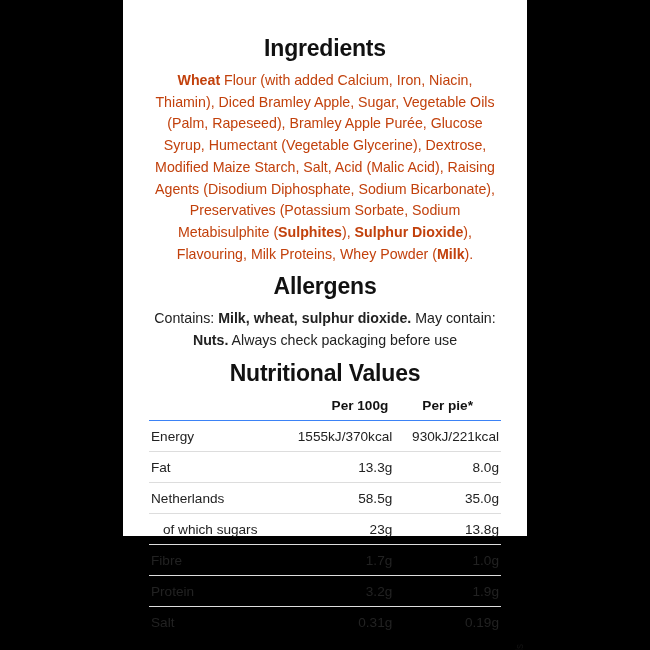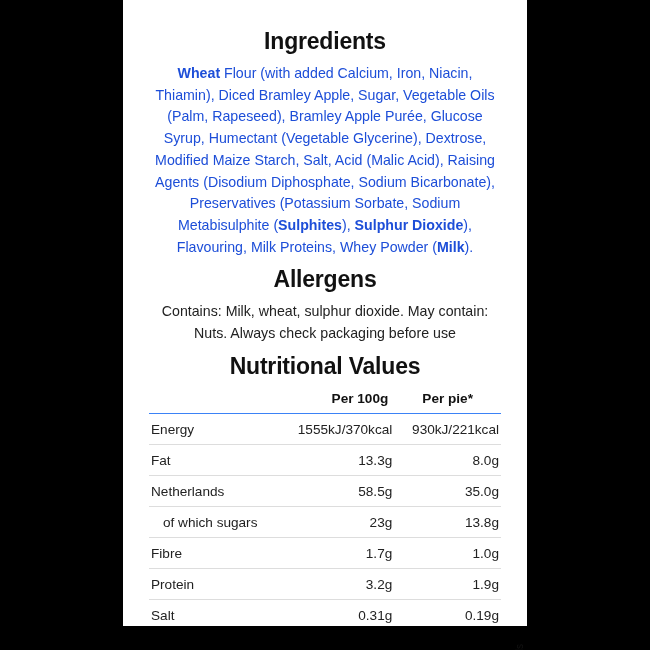--- a/index.html
+++ b/index.html
@@ -17,54 +17,54 @@
     position: relative;
     width: 650px;
     height: 650px;
     background: #000000;
   }
   .label-card {
     position: absolute;
     left: 123px;
     top: 0;
     width: 404px;
-    height: 626px;
+    height: 536px;
     background: #ffffff;
     color: #1b1b1b;
     box-sizing: border-box;
-    padding: 20px 14px 4px 14px;
+    padding: 27px 14px 4px 14px;
   }
   .inner {
     width: 352px;
     margin: 0 auto;
   }
   h2.section-title {
     font-size: 23px;
     font-weight: bold;
     text-align: center;
     margin: 8px 0 8px 0;
     letter-spacing: -0.2px;
     color: #111111;
   }
   .ingredients-body {
     font-size: 14.2px;
     line-height: 1.53;
     text-align: center;
-    color: #1d4ed8;
+    color: #c2410c;
     margin: 0 0 2px 0;
   }
   .ingredients-body b { font-weight: bold; }
   .allergens-body {
     font-size: 14.2px;
     line-height: 1.53;
     text-align: center;
     color: #222222;
     margin: 0 2px 2px 2px;
   }
-  .allergens-body b { font-weight: normal; }
+  .allergens-body b { font-weight: bold; }
   table.nutrition {
     width: 100%;
     border-collapse: collapse;
     font-size: 13.6px;
     margin-top: 8px;
   }
   table.nutrition th {
     font-weight: bold;
     font-size: 13.6px;
     padding: 3px 2px 7px 2px;

